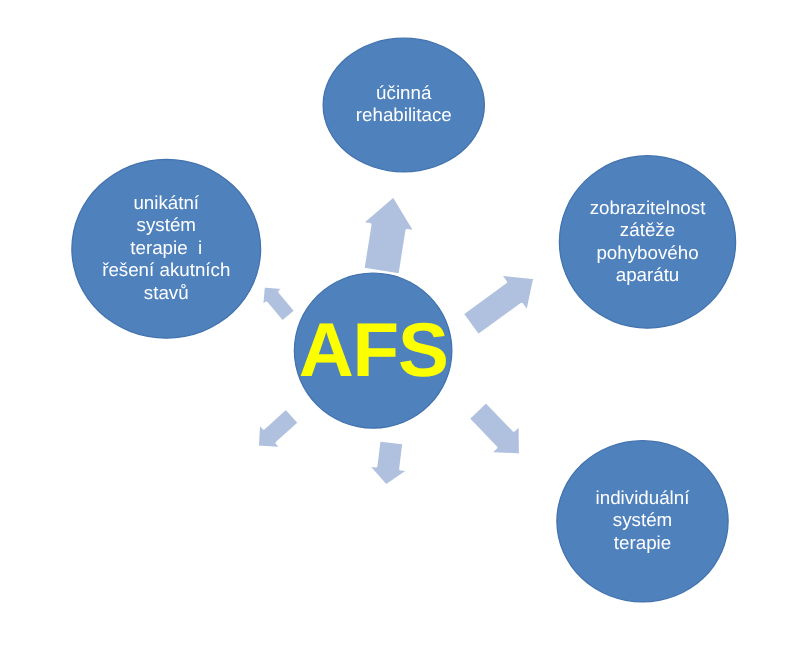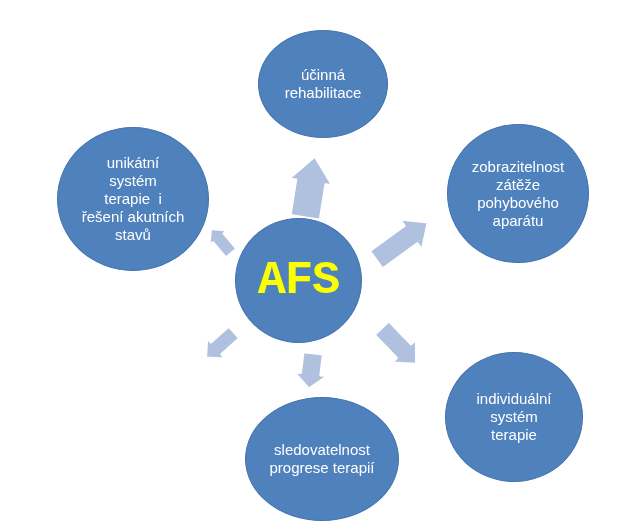--- a/index.html
+++ b/index.html
@@ -48,25 +48,24 @@
     text-align:center;
     color:var(--node_text);
     font-size:15px;
     line-height:18px;
     white-space:pre-wrap;
   }
   .center-label{
     display:block;
     text-align:right;
     color:var(--center_text);
-    font-size:47px;
+    font-size:61px;
     font-weight:bold;
     letter-spacing:-1px;
     line-height:1;
-    font-family:Liberation Mono, monospace;
   }
   
   .n-top          {left:258px; top:30px;  width:130px; height:108px;}
   .n-top-right    {left:447px; top:124px; width:142px; height:139px;}
   .n-bottom-right {left:445px; top:352px; width:138px; height:130px;justify-content:center;}
   .n-bottom       {left:245px; top:397px; width:154px; height:124px;}
   .n-bottom-left  {left:57px;  top:347px; width:150px; height:146px;}
   .n-top-left     {left:57px;  top:127px; width:152px; height:144px;}
   .n-center       {left:235px; top:218px; width:127px; height:125px;}
 </style>
@@ -95,24 +94,20 @@
 pohybového
 aparátu</span>
   </div>
 
   <div class="node n-bottom-right">
     <span class="node-label">individuální
 systém
 terapie</span>
   </div>
 
-  <div class="node n-bottom">
-    <span class="node-label">sledovatelnost
-progrese terapií</span>
-  </div>
 
 
   <div class="node n-top-left">
     <span class="node-label">unikátní
 systém
 terapie  i
 řešení akutních
 stavů</span>
   </div>
 

